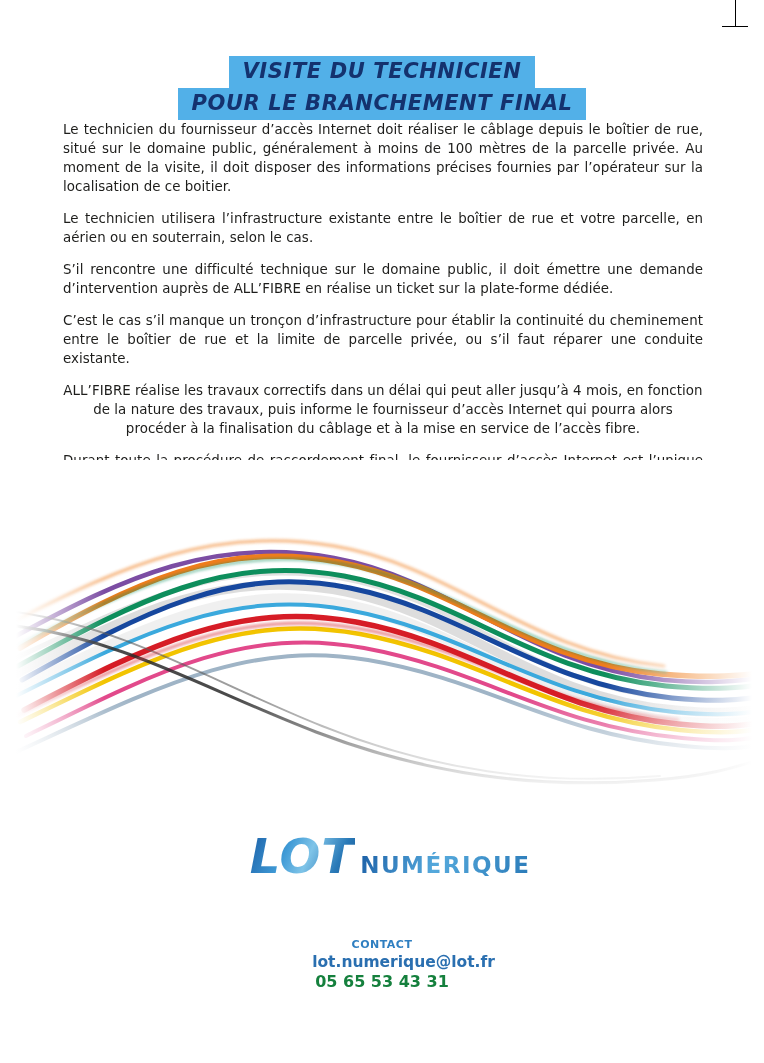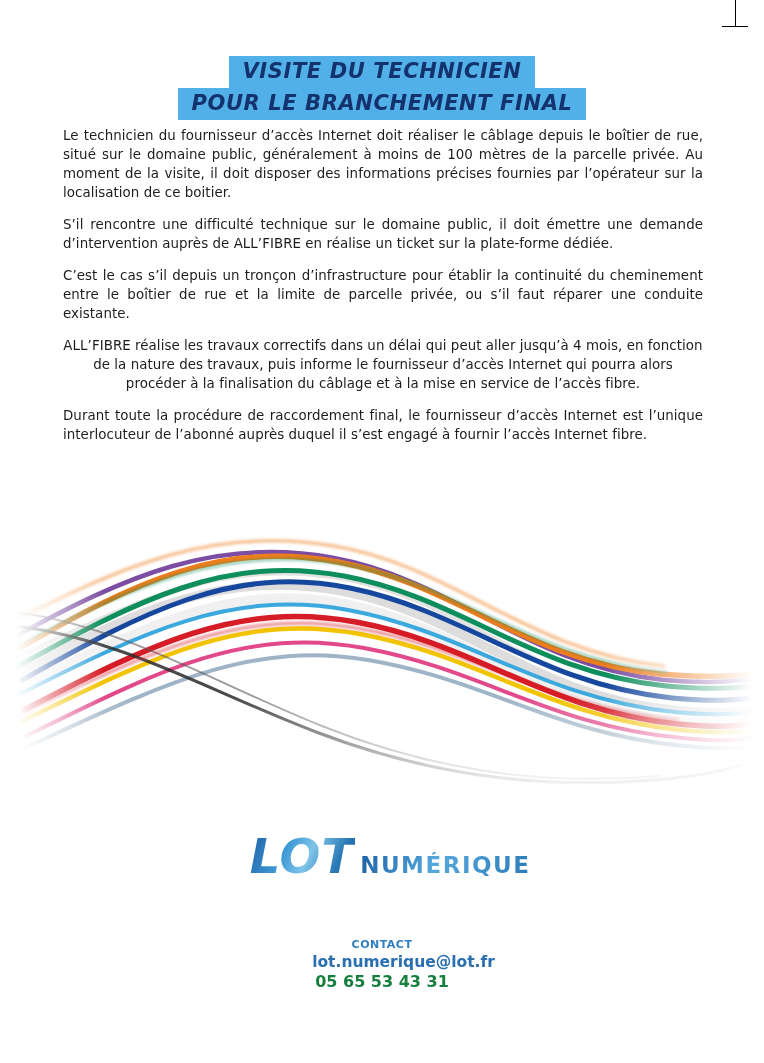--- a/index.html
+++ b/index.html
@@ -51,21 +51,21 @@
     line-height: 1.18;
     padding: 3px 14px 4px 14px;
     font-family: "DejaVu Sans", "Liberation Sans", sans-serif;
     font-style: italic;
   }
 
   
   .copy {
     position: absolute;
     left: 63px;
-    top: 126px;
+    top: 120px;
     width: 640px;
   }
   .copy p {
     margin: 0 0 13px 0;
     font-size: 13.4px;
     line-height: 1.42;
     text-align: justify;
     color: #1d1d1b;
     letter-spacing: 0.05px;
   }
@@ -156,22 +156,23 @@
   <div class="crop-mark crop-h" style="left:722px; top:26px;"></div>
   <div class="crop-mark crop-v" style="left:735px; top:760px;"></div>
 
   <div class="title-block">
     <div class="title-line">VISITE DU TECHNICIEN</div><br>
     <div class="title-line">POUR LE BRANCHEMENT FINAL</div>
   </div>
 
   <div class="copy">
     <p>Le technicien du fournisseur d’accès Internet doit réaliser le câblage depuis le boîtier de rue, situé sur le domaine public, généralement à moins de 100 mètres de la parcelle privée. Au moment de la visite, il doit disposer des informations précises fournies par l’opérateur sur la localisation de ce boitier.</p>
+    <p>Le technicien utilisera l’infrastructure existante entre le boîtier de rue et votre parcelle, en aérien ou en souterrain, selon le cas.</p>
     <p>S’il rencontre une difficulté technique sur le domaine public, il doit émettre une demande d’intervention auprès de ALL’FIBRE en réalise un ticket sur la plate-forme dédiée.</p>
-    <p>C’est le cas s’il depuis un tronçon d’infrastructure pour établir la continuité du cheminement entre le boîtier de rue et la limite de parcelle privée, ou s’il faut réparer une conduite existante.</p>
+    <p>C’est le cas s’il manque un tronçon d’infrastructure pour établir la continuité du cheminement entre le boîtier de rue et la limite de parcelle privée, ou s’il faut réparer une conduite existante.</p>
     <p class="nojustify">ALL’FIBRE réalise les travaux correctifs dans un délai qui peut aller jusqu’à 4 mois, en fonction de la nature des travaux, puis informe le fournisseur d’accès Internet qui pourra alors procéder à la finalisation du câblage et à la mise en service de l’accès fibre.</p>
     <p>Durant toute la procédure de raccordement final, le fournisseur d’accès Internet est l’unique interlocuteur de l’abonné auprès duquel il s’est engagé à fournir l’accès Internet fibre.</p>
   </div>
 
   <div class="photo">
     <svg width="736" height="330" viewBox="0 0 736 330" xmlns="http://www.w3.org/2000/svg" aria-hidden="true">
       <defs>
         <linearGradient id="fadeL" x1="0" y1="0" x2="1" y2="0">
           <stop offset="0" stop-color="#ffffff" stop-opacity="1"></stop>
           <stop offset="0.12" stop-color="#ffffff" stop-opacity="0"></stop>

